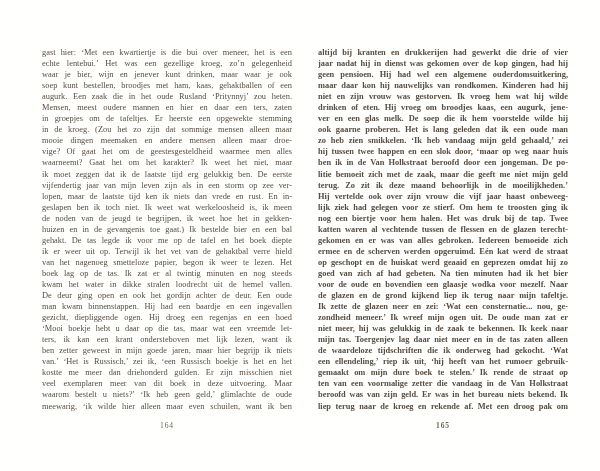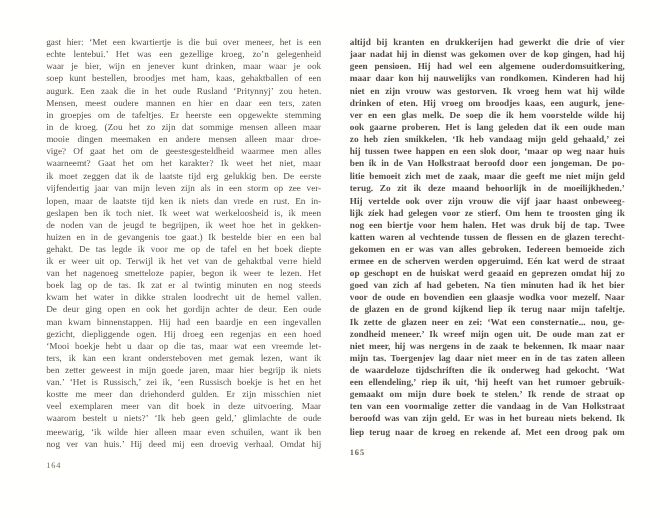--- a/index.html
+++ b/index.html
@@ -17,33 +17,35 @@
   }
   .page {
     position: absolute;
     top: 33px;
     width: 250px;
   }
   .page-left  { left: 42px; }
   .page-right { left: 318px; font-weight: bold; }
   .textblock {
     width: 250px;
+    margin-top: 14px;
   }
   .line {
     font-size: 8.4px;
     line-height: 11.05px;
     height: 11.05px;
     overflow: hidden;
     text-align: justify;
     text-align-last: justify;
     color: #574d42;
     word-spacing: 0.2px;
   }
   .folio {
     margin-top: 9px;
+    text-align: center;
     font-size: 7.6px;
     color: #6f6557;
     letter-spacing: 0.8px;
     font-variant-numeric: oldstyle-nums;
   }
 </style>
 </head>
 <body>
 
 <div class="spread">
@@ -68,28 +70,27 @@
         <div class="line">huizen en in de gevangenis toe gaat.) Ik bestelde bier en een bal</div>
         <div class="line">gehakt. De tas legde ik voor me op de tafel en het boek diepte</div>
         <div class="line">ik er weer uit op. Terwijl ik het vet van de gehaktbal verre hield</div>
         <div class="line">van het nagenoeg smetteloze papier, begon ik weer te lezen. Het</div>
         <div class="line">boek lag op de tas. Ik zat er al twintig minuten en nog steeds</div>
         <div class="line">kwam het water in dikke stralen loodrecht uit de hemel vallen.</div>
         <div class="line">De deur ging open en ook het gordijn achter de deur. Een oude</div>
         <div class="line">man kwam binnenstappen. Hij had een baardje en een ingevallen</div>
         <div class="line">gezicht, diepliggende ogen. Hij droeg een regenjas en een hoed</div>
         <div class="line">‘Mooi boekje hebt u daar op die tas, maar wat een vreemde let-</div>
-        <div class="line">ters, ik kan een krant ondersteboven met gemak lezen, want ik</div>
+        <div class="line">ters, ik kan een krant ondersteboven met lijk lezen, want ik</div>
         <div class="line">ben zetter geweest in mijn goede jaren, maar hier begrijp ik niets</div>
         <div class="line">van.’ ‘Het is Russisch,’ zei ik, ‘een Russisch boekje is het en het</div>
         <div class="line">kostte me meer dan driehonderd gulden. Er zijn misschien niet</div>
         <div class="line">veel exemplaren meer van dit boek in deze uitvoering. Maar</div>
         <div class="line">waarom bestelt u niets?’ ‘Ik heb geen geld,’ glimlachte de oude</div>
         <div class="line">meewarig, ‘ik wilde hier alleen maar even schuilen, want ik ben</div>
-        <div class="line">nog ver van huis.’ Hij deed mij een droevig verhaal. Omdat hij</div>
       </div>
     <div class="folio">164</div>
   </div>
   <div class="page page-right">
     <div class="textblock">
         <div class="line">altijd bij kranten en drukkerijen had gewerkt die drie of vier</div>
         <div class="line">jaar nadat hij in dienst was gekomen over de kop gingen, had hij</div>
         <div class="line">geen pensioen. Hij had wel een algemene ouderdomsuitkering,</div>
         <div class="line">maar daar kon hij nauwelijks van rondkomen. Kinderen had hij</div>
         <div class="line">niet en zijn vrouw was gestorven. Ik vroeg hem wat hij wilde</div>
@@ -106,21 +107,21 @@
         <div class="line">nog een biertje voor hem halen. Het was druk bij de tap. Twee</div>
         <div class="line">katten waren al vechtende tussen de flessen en de glazen terecht-</div>
         <div class="line">gekomen en er was van alles gebroken. Iedereen bemoeide zich</div>
         <div class="line">ermee en de scherven werden opgeruimd. Eén kat werd de straat</div>
         <div class="line">op geschopt en de huiskat werd geaaid en geprezen omdat hij zo</div>
         <div class="line">goed van zich af had gebeten. Na tien minuten had ik het bier</div>
         <div class="line">voor de oude en bovendien een glaasje wodka voor mezelf. Naar</div>
         <div class="line">de glazen en de grond kijkend liep ik terug naar mijn tafeltje.</div>
         <div class="line">Ik zette de glazen neer en zei: ‘Wat een consternatie... nou, ge-</div>
         <div class="line">zondheid meneer.’ Ik wreef mijn ogen uit. De oude man zat er</div>
-        <div class="line">niet meer, hij was nergens in de zaak te bekennen. Ik maar naar</div>
+        <div class="line">niet meer, hij was gelukkig in de zaak te bekennen. Ik keek naar</div>
         <div class="line">mijn tas. Toergenjev lag daar niet meer en in de tas zaten alleen</div>
         <div class="line">de waardeloze tijdschriften die ik onderweg had gekocht. ‘Wat</div>
         <div class="line">een ellendeling,’ riep ik uit, ‘hij heeft van het rumoer gebruik-</div>
         <div class="line">gemaakt om mijn dure boek te stelen.’ Ik rende de straat op</div>
         <div class="line">ten van een voormalige zetter die vandaag in de Van Holkstraat</div>
         <div class="line">beroofd was van zijn geld. Er was in het bureau niets bekend. Ik</div>
         <div class="line">liep terug naar de kroeg en rekende af. Met een droog pak om</div>
       </div>
     <div class="folio">165</div>
   </div>

